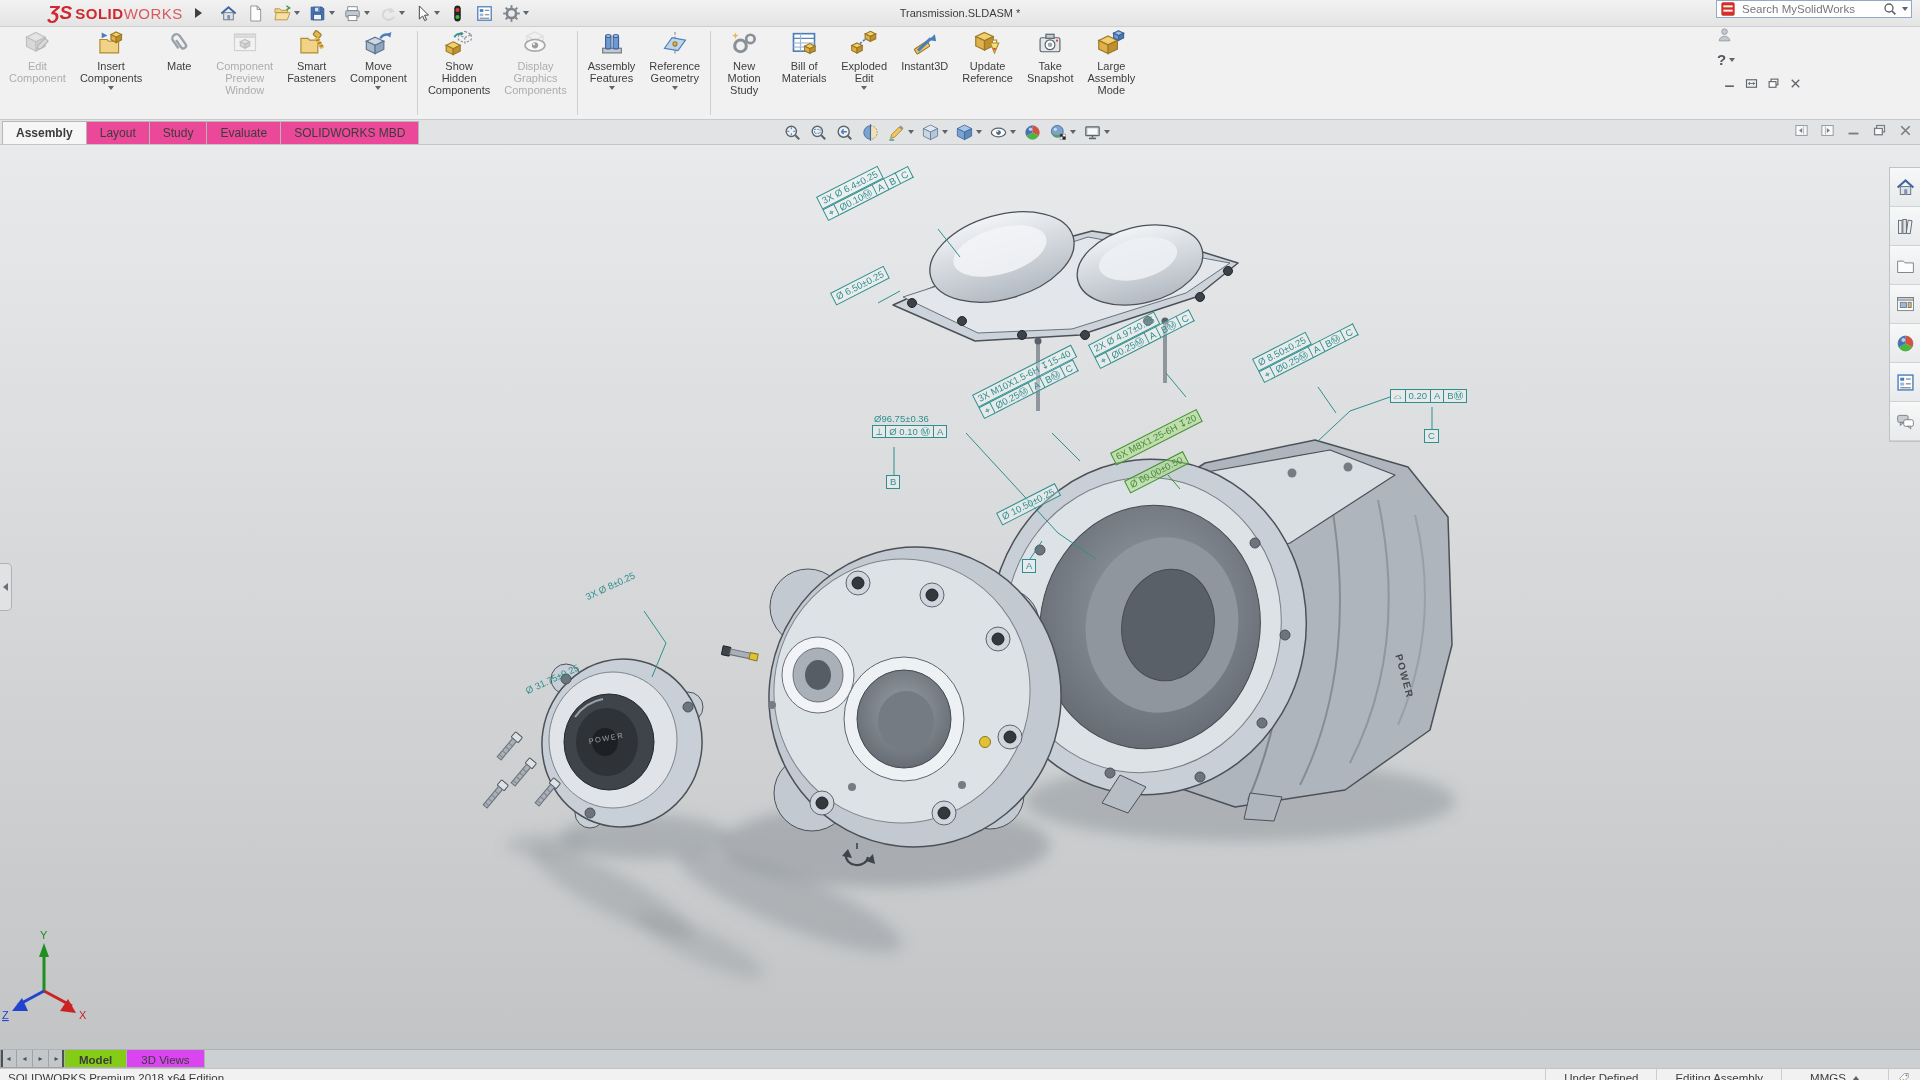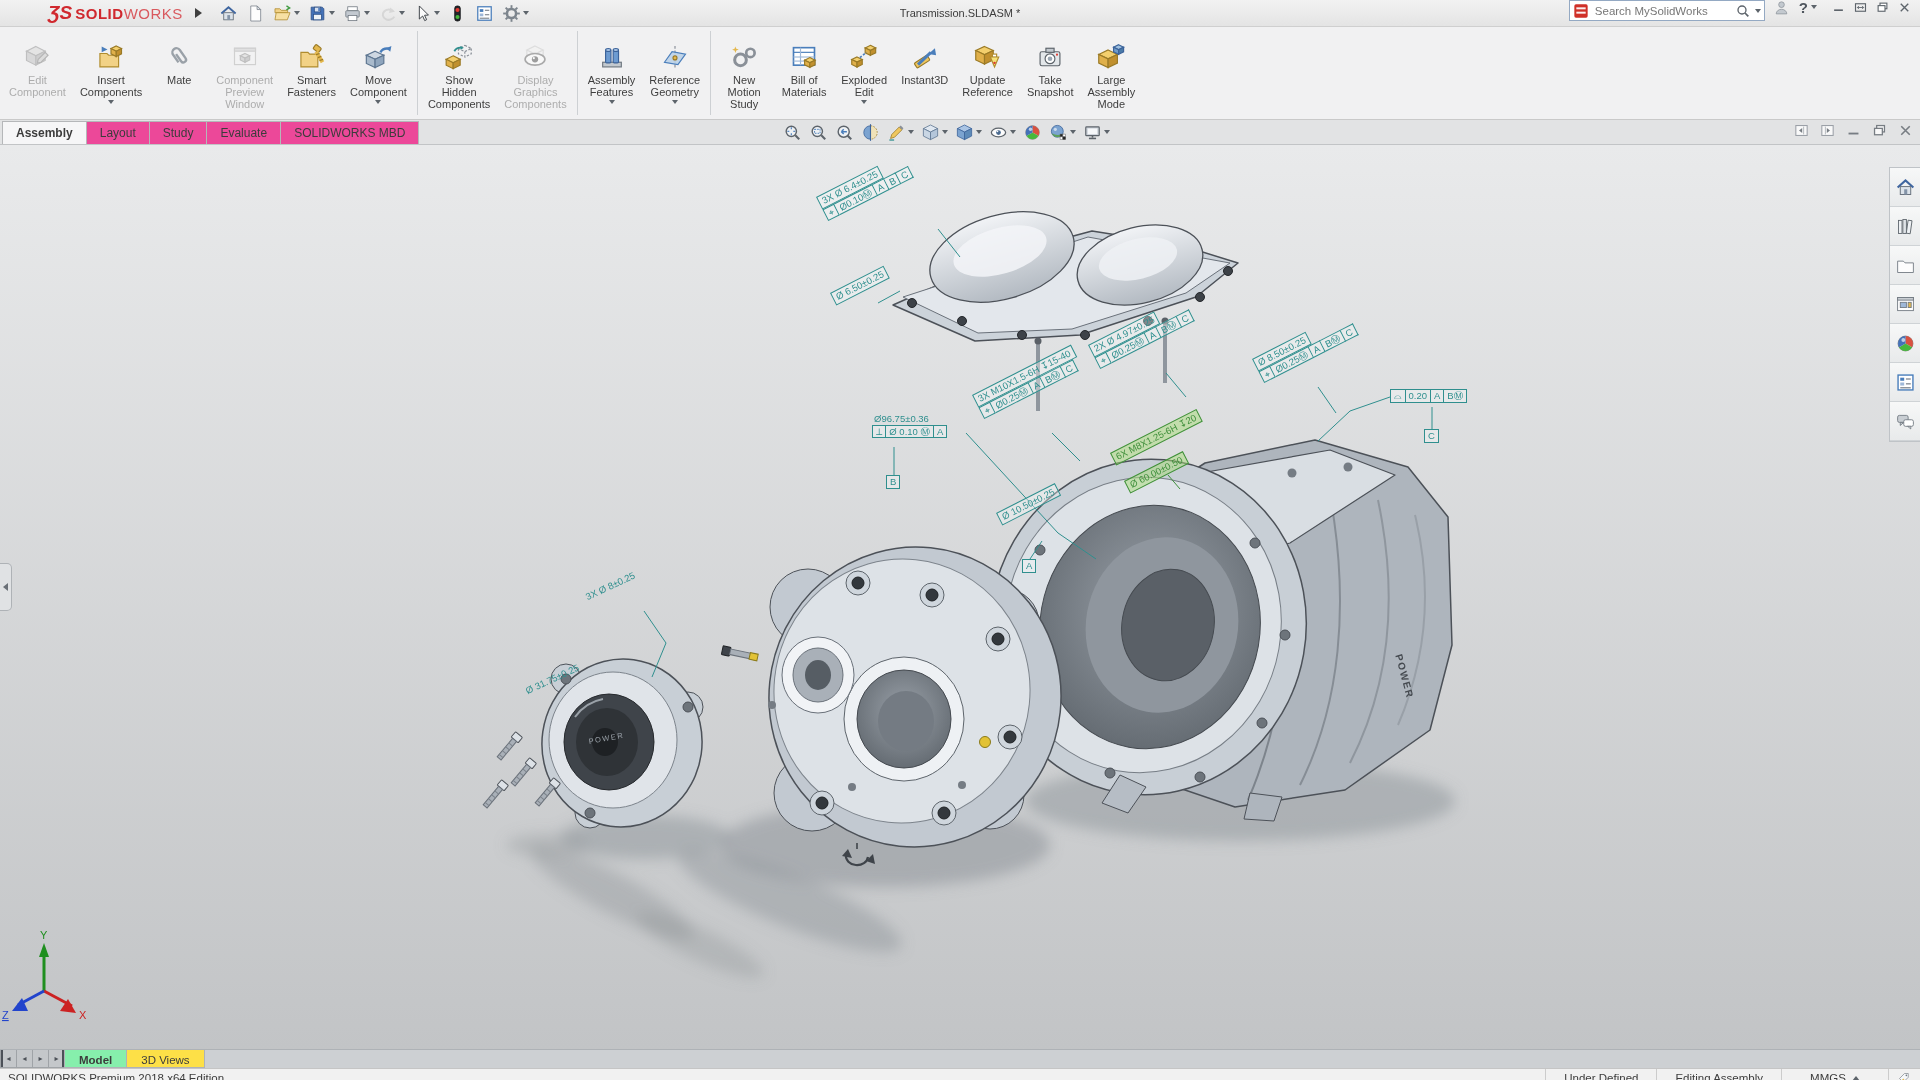--- a/index.html
+++ b/index.html
@@ -15,34 +15,34 @@
   #logo{display:flex;align-items:baseline;padding:0 6px 0 10px;cursor:default;}
   #logo .glyph{font-style:italic;font-weight:bold;font-size:19px;color:#d0282e;margin-right:3px;margin-left:38px;}
   #logo .bold{font-weight:bold;font-size:15px;color:#d0282e;letter-spacing:.5px;}
   #logo .light{font-size:15px;color:#d9595e;letter-spacing:.5px;}
   #flyout-arrow{width:0;height:0;border-top:5px solid transparent;border-bottom:5px solid transparent;border-left:7px solid #3f3f3f;margin:0 14px 0 6px;}
   #qat{display:flex;align-items:center;gap:2px;}
   .qbtn{display:flex;align-items:center;gap:2px;padding:2px 3px;border-radius:2px;}
   .qbtn svg{width:19px;height:19px;}
   .qbtn.disabled svg{filter:grayscale(1);opacity:.55;}
   #win-title{position:absolute;left:50%;transform:translateX(-50%);font-size:11px;color:#3c3c3c;white-space:nowrap;}
-  #tb-right{position:absolute;right:8px;top:0;height:14px;display:flex;gap:8px;}
+  #tb-right{position:absolute;right:8px;top:0;height:14px;display:flex;gap:8px;flex-direction:column;}
   #searchbox{display:flex;align-items:center;width:188px;height:19px;background:#fff;border:1px solid #94a9c3;padding:0 3px;gap:4px;}
   #searchbox svg{flex:0 0 auto;}
   #search-input{flex:1;border:none;outline:none;font-size:11.5px;color:#555;font-family:inherit;background:transparent;min-width:0;}
   #search-input::placeholder{color:#777;}
   .tbtn{display:flex;align-items:center;gap:2px;}
   .tbtn svg{width:17px;height:17px;}
   #help-q{font-size:15px;font-weight:bold;color:#4f565e;padding:0 1px;}
   #winctl{display:flex;align-items:center;gap:7px;margin-left:6px;}
   #winctl svg{width:15px;height:15px;}
 
   
   #ribbon{height:92px;background:#f1f1f2;border-bottom:1px solid #c9c9c9;display:flex;align-items:stretch;padding-left:2px;}
-  .rbtn{display:flex;flex-direction:column;align-items:center;padding:16px 7px 2px;min-width:46px;}
+  .rbtn{display:flex;flex-direction:column;align-items:center;padding:2px 7px 2px;min-width:46px;}
   .rbtn svg{width:28px;height:28px;flex:0 0 auto;}
   .rbtn .rlabel{margin-top:3px;font-size:11px;line-height:12px;text-align:center;color:#3e3e3e;white-space:pre-line;}
   .rbtn .caret{margin-top:2px;}
   .rbtn.disabled .rlabel{color:#adadad;}
   .rbtn.disabled svg{filter:grayscale(1);opacity:.5;}
   .rsep{width:1px;background:#cdd0d3;margin:4px 3px;}
 
   
   #tabrow{position:relative;height:24px;background:#e2e3e4;border-bottom:1px solid #c2c4c6;display:flex;align-items:flex-end;}
   #cmdtabs{display:flex;align-items:flex-end;padding-left:2px;}
@@ -74,22 +74,22 @@
 
   
   #taskpane{position:absolute;right:0;top:22px;width:30px;background:#eceded;border:1px solid #bfc3c7;border-right:none;}
   .tp-cell{height:38px;display:flex;align-items:center;justify-content:center;border-bottom:1px solid #cfd3d6;background:linear-gradient(#f7f8f8,#e8eaeb);}
   .tp-cell svg{width:21px;height:21px;}
 
   
   #bottomtabs{height:18px;background:#cdd0d3;border-top:1px solid #aeb2b6;display:flex;align-items:stretch;}
   #bnav{display:flex;}
   .bnav-btn{width:15px;display:flex;align-items:center;justify-content:center;background:#c4c7ca;border:1px solid #9fa3a7;border-top:none;margin-right:-1px;font-size:8px;color:#4c5158;}
-  .dtab{padding:2px 14px 0;font-size:11.5px;color:#3c3c3c;background:#fde047;border:1px solid #aeb2b6;border-top:none;margin-right:-1px;display:flex;align-items:center;}
-  .dtab.active{background:#86efac;font-weight:bold;}
+  .dtab{padding:2px 14px 0;font-size:11.5px;color:#3c3c3c;background:#d946ef;border:1px solid #aeb2b6;border-top:none;margin-right:-1px;display:flex;align-items:center;}
+  .dtab.active{background:#84cc16;font-weight:bold;}
 
   
   #statusbar{height:18px;background:#f1f1f1;border-top:1px solid #c5c5c5;display:flex;align-items:center;font-size:11.5px;color:#3c3c3c;}
   #status-left{padding-left:8px;flex:1;}
   .st-item{padding:0 18px;border-left:1px solid #cccccc;height:100%;display:flex;align-items:center;gap:6px;}
   #st-icon{padding:0 8px;}
   #st-icon svg{width:15px;height:15px;}
 </style>
 </head>
 <body>

